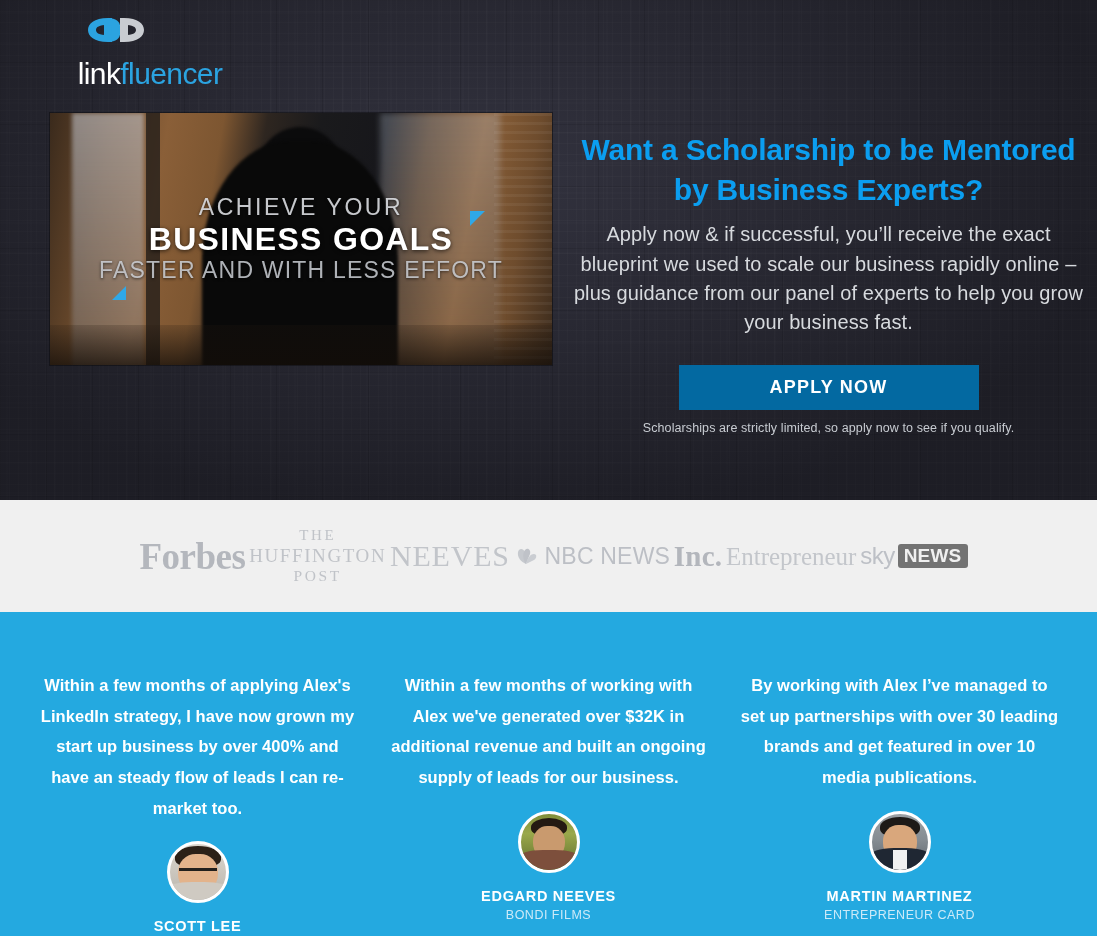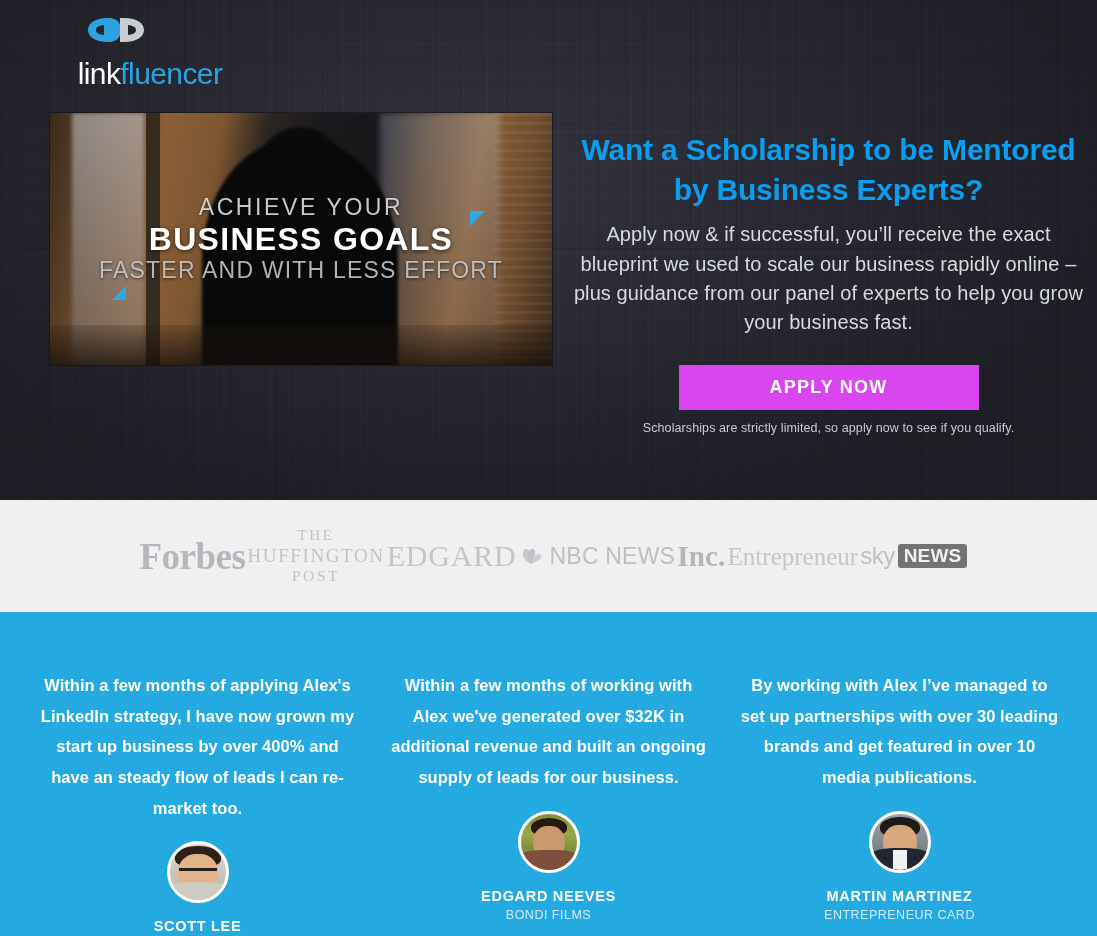--- a/index.html
+++ b/index.html
@@ -153,21 +153,21 @@
     letter-spacing: -0.2px;
   }
   .subhead {
     margin-top: 11px;
     color: #d7dade; font-size: 20px; font-weight: 300; line-height: 1.47;
     letter-spacing: 0.1px;
   }
   .cta-btn {
     display: block; margin: 27px auto 0;
     width: 300px; height: 45px; line-height: 45px;
-    background: #d946ef; color: #ffffff;
+    background: #0369a1; color: #ffffff;
     font-size: 18px; font-weight: 700; letter-spacing: 1.2px;
     border: none; cursor: pointer; text-align: center;
     font-family: "Liberation Sans", sans-serif;
   }
   .cta-note {
     margin-top: 11px;
     color: #c8ccd2; font-size: 12.5px; font-weight: 300; letter-spacing: 0.1px;
   }
 
   
@@ -309,21 +309,21 @@
     <div class="press-item pi-forbes">Forbes</div>
 
     <div class="press-item">
       <span class="pi-huff">
         <span class="hp-top">THE</span>
         <span>HUFFINGTON</span>
         <span class="hp-bot">POST</span>
       </span>
     </div>
 
-    <div class="press-item pi-fortune">EDGARD</div>
+    <div class="press-item pi-fortune">NEEVES</div>
 
     <div class="press-item pi-nbc">
       <span>
         <svg width="24" height="22" viewBox="0 0 24 22">
           <g fill="#c6c9ce">
             <path d="M12 20 C7 18 3 13 4 8 C5 4 9 4 11 8 Z"></path>
             <path d="M12 20 C9 16 8 10 11 6 C14 3 17 6 16 10 Z" fill="#bfc2c8"></path>
             <path d="M12 20 C13 15 16 10 20 10 C23 10 23 14 20 16 Z" fill="#cacdd2"></path>
           </g>
         </svg>

